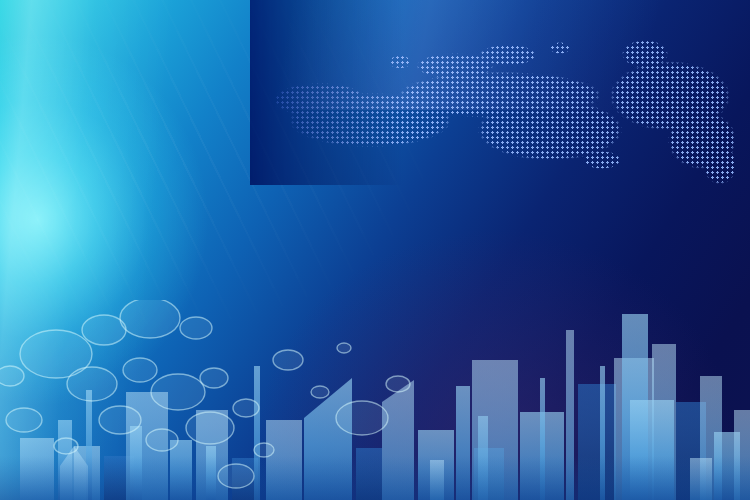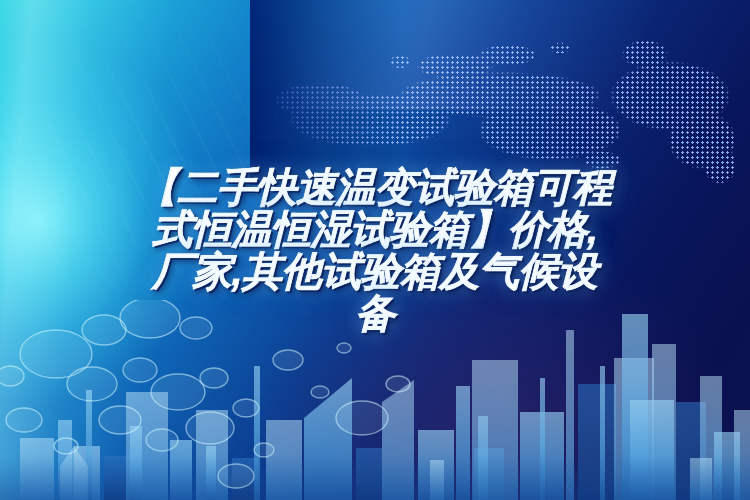--- a/index.html
+++ b/index.html
@@ -274,18 +274,14 @@
       <ellipse cx="344" cy="48" rx="7" ry="5"></ellipse>
       <ellipse cx="362" cy="118" rx="26" ry="17"></ellipse>
       <ellipse cx="398" cy="84" rx="12" ry="8"></ellipse>
       <ellipse cx="24" cy="120" rx="18" ry="12"></ellipse>
       <ellipse cx="66" cy="146" rx="12" ry="8"></ellipse>
       <ellipse cx="10" cy="76" rx="14" ry="10"></ellipse>
       <ellipse cx="236" cy="176" rx="18" ry="12"></ellipse>
     </g>
   </svg>
 
-  <div class="headline" id="headline">【二手快速温变试验箱可程
-式恒温恒湿试验箱】价格,
-厂家,其他试验箱及气候设
-备</div>
 
 </div>
 
 </body></html>

